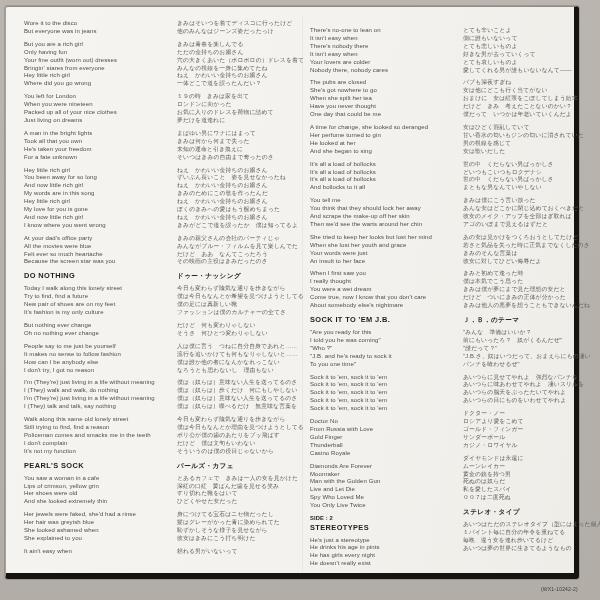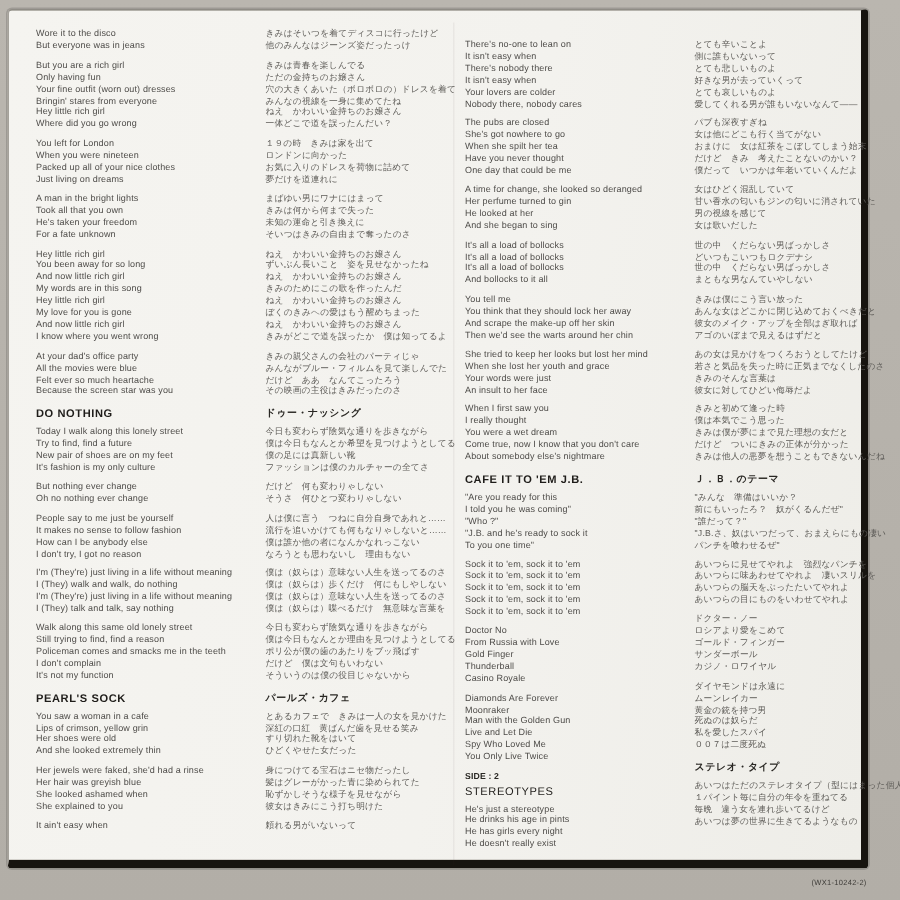--- a/index.html
+++ b/index.html
@@ -40,21 +40,21 @@
     line-height:9px;margin:2px 0 2px 0;
   }
   .col-jp .block.heading .line{
     font-size:6.6px;font-weight:bold;color:#2a2824;line-height:9px;margin:2px 0 2px 0;
   }
   .block.subheading{margin-bottom:0;}
   .block.subheading .line{
     font-size:5.8px;font-weight:bold;color:#2a2824;line-height:7.5px;
   }
   .block.heading-tight .line{
-    font-size:7.4px;font-weight:normal;color:#1f1d1a;letter-spacing:.4px;line-height:9px;
+    font-size:7.4px;font-weight:bold;color:#1f1d1a;letter-spacing:.4px;line-height:9px;
   }
   .col1{left:18px;top:13px;width:150px;}
   .col2{left:171px;top:13px;width:128px;}
   .col3{left:304px;top:20px;width:150px;}
   .col4{left:457px;top:20px;width:130px;}
   .catalog{
     position:absolute;left:541px;top:586px;
     font-size:5px;color:#3d3b37;letter-spacing:.2px;
   }
 </style>
@@ -289,21 +289,21 @@
           <div class="line">An insult to her face</div>
         </div>
         <div class="block stanza">
           <div class="line">When I first saw you</div>
           <div class="line">I really thought</div>
           <div class="line">You were a wet dream</div>
           <div class="line">Come true, now I know that you don't care</div>
           <div class="line">About somebody else's nightmare</div>
         </div>
         <div class="block heading">
-          <div class="line">CAFE IT TO 'EM J.B.</div>
+          <div class="line">SOCK IT TO 'EM J.B.</div>
         </div>
         <div class="block stanza">
           <div class="line">"Are you ready for this</div>
           <div class="line">I told you he was coming"</div>
           <div class="line">"Who ?"</div>
           <div class="line">"J.B. and he's ready to sock it</div>
           <div class="line">To you one time"</div>
         </div>
         <div class="block stanza">
           <div class="line">Sock it to 'em, sock it to 'em</div>

